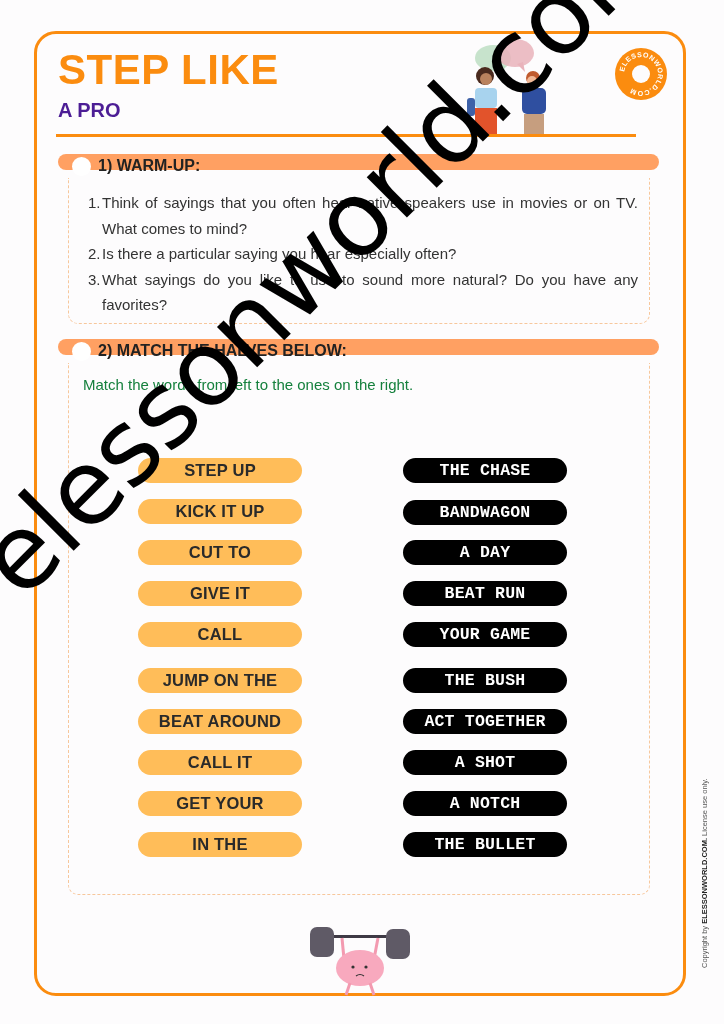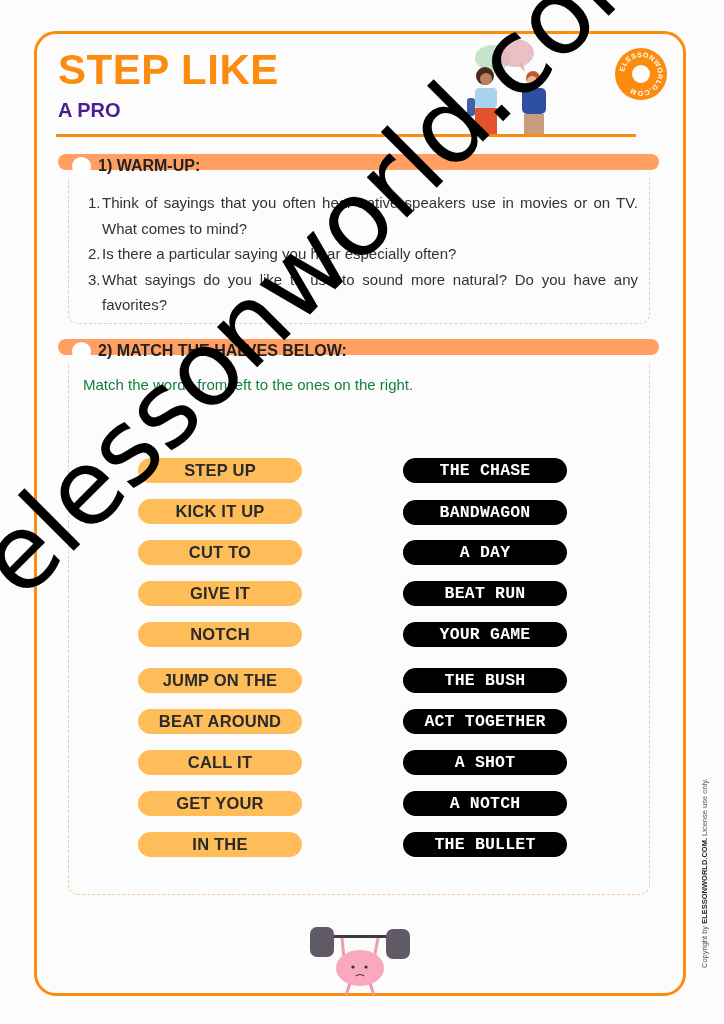--- a/index.html
+++ b/index.html
@@ -151,21 +151,21 @@
   <span class="dot"></span>
   <span class="label">2) MATCH THE HALVES BELOW:</span>
 </div>
 <div class="sec-box" style="top:363px; height:532px"></div>
 <div class="instructions">Match the words from left to the ones on the right.</div>
 
 <div class="pill left" style="top:458px">STEP UP</div>
 <div class="pill left" style="top:499px">KICK IT UP</div>
 <div class="pill left" style="top:540px">CUT TO</div>
 <div class="pill left" style="top:581px">GIVE IT</div>
-<div class="pill left" style="top:622px">NOTCH</div>
+<div class="pill left" style="top:622px">CALL</div>
 <div class="pill left" style="top:668px">JUMP ON THE</div>
 <div class="pill left" style="top:709px">BEAT AROUND</div>
 <div class="pill left" style="top:750px">CALL IT</div>
 <div class="pill left" style="top:791px">GET YOUR</div>
 <div class="pill left" style="top:832px">IN THE</div>
 
 <div class="pill right" style="top:458px">THE CHASE</div>
 <div class="pill right" style="top:500px">BANDWAGON</div>
 <div class="pill right" style="top:540px">A DAY</div>
 <div class="pill right" style="top:581px">BEAT RUN</div>

